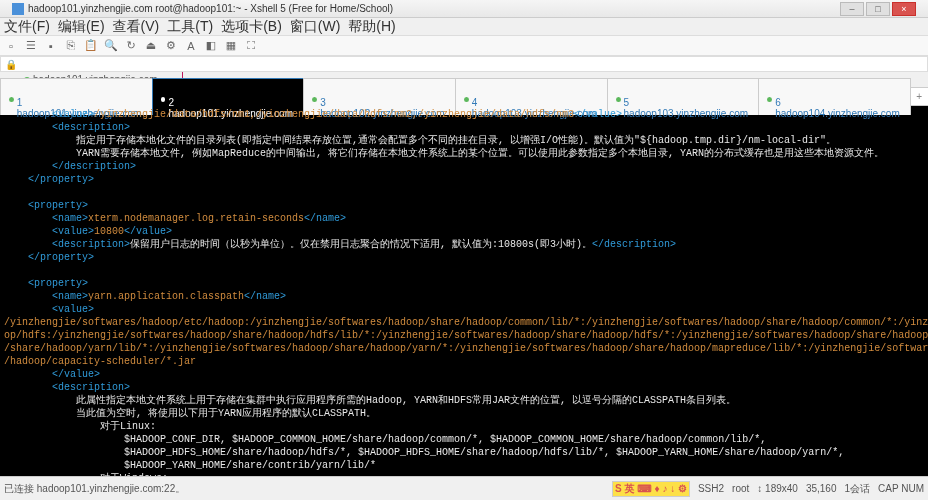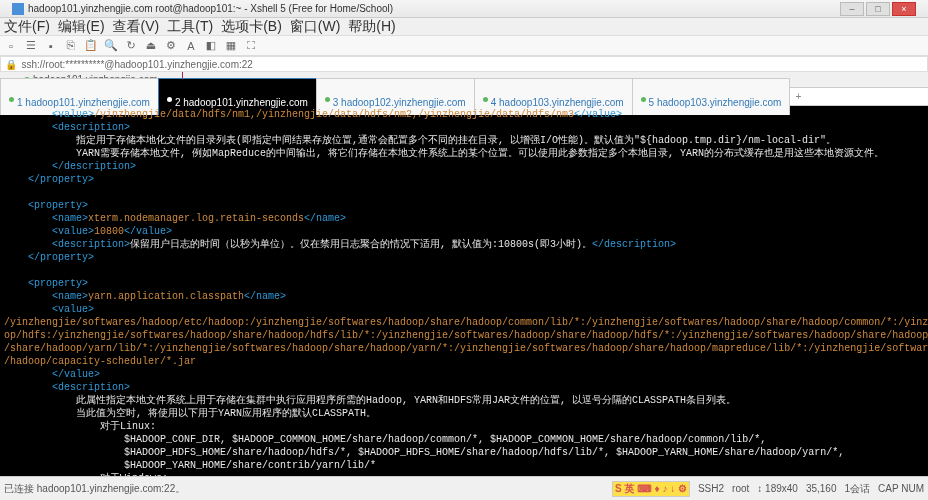--- a/index.html
+++ b/index.html
@@ -68,21 +68,20 @@
   <span class="tbtn">⏏</span>
   <span class="tbtn">⚙</span>
   <span class="tbtn">A</span>
   <span class="tbtn">◧</span>
   <span class="tbtn">▦</span>
   <span class="tbtn">⛶</span>
 </div>
 
 <div class="addrbar">
   <span class="lock">🔒</span>
-  <span>ssh://root:**********@hadoop101.yinzhengjie.com:22</span>
 </div>
 
 <div class="sessiontabs">
   <div class="stab">
     <span class="dot"></span>
     <span>hadoop101.yinzhengjie.com</span>
   </div>
 </div>
 
 <div class="editortabs">
@@ -98,20 +97,24 @@
       <span class="dot"></span>
       <span>3 hadoop102.yinzhengjie.com</span>
     </div>
   <div class="etab">
       <span class="dot"></span>
       <span>4 hadoop103.yinzhengjie.com</span>
     </div>
   <div class="etab">
       <span class="dot"></span>
       <span>5 hadoop103.yinzhengjie.com</span>
+    </div>
+  <div class="etab">
+      <span class="dot"></span>
+      <span>6 hadoop104.yinzhengjie.com</span>
     </div>
   <div class="plus">+</div>
 </div>
 
 <div class="terminal">        <span class="tag">&lt;value&gt;</span><span class="orange">/yinzhengjie/data/hdfs/nm1,/yinzhengjie/data/hdfs/nm2,/yinzhengjie/data/hdfs/nm3</span><span class="tag">&lt;/value&gt;</span>
         <span class="tag">&lt;description&gt;</span>
             <span class="white">指定用于存储本地化文件的目录列表(即指定中间结果存放位置,通常会配置多个不同的挂在目录, 以增强I/O性能)。默认值为"${hadoop.tmp.dir}/nm-local-dir"。</span>
             <span class="white">YARN需要存储本地文件, 例如MapReduce的中间输出, 将它们存储在本地文件系统上的某个位置。可以使用此参数指定多个本地目录, YARN的分布式缓存也是用这些本地资源文件。</span>
         <span class="tag">&lt;/description&gt;</span>
     <span class="tag">&lt;/property&gt;</span>

